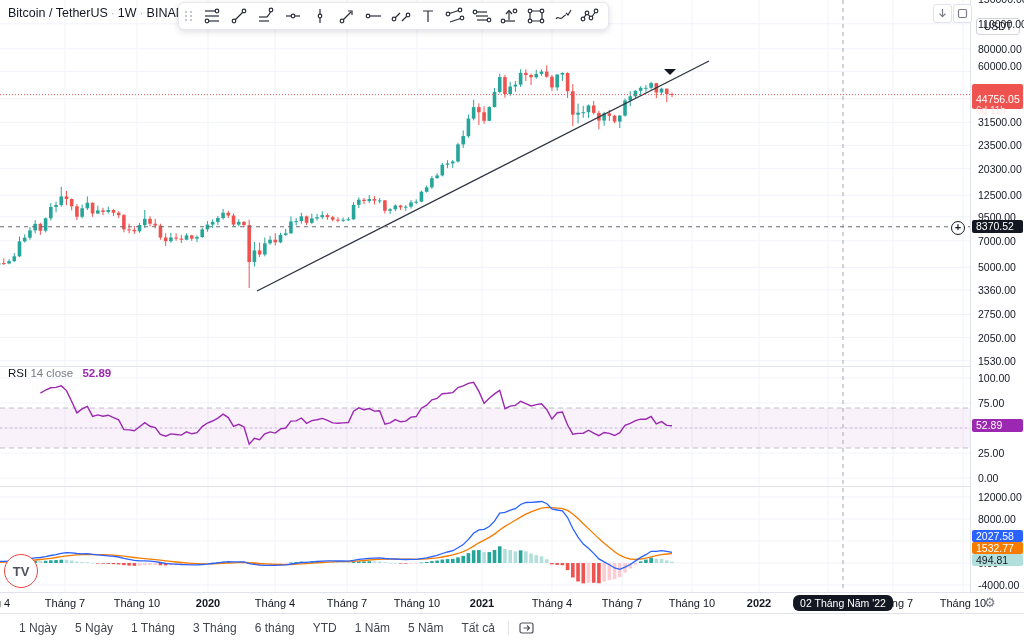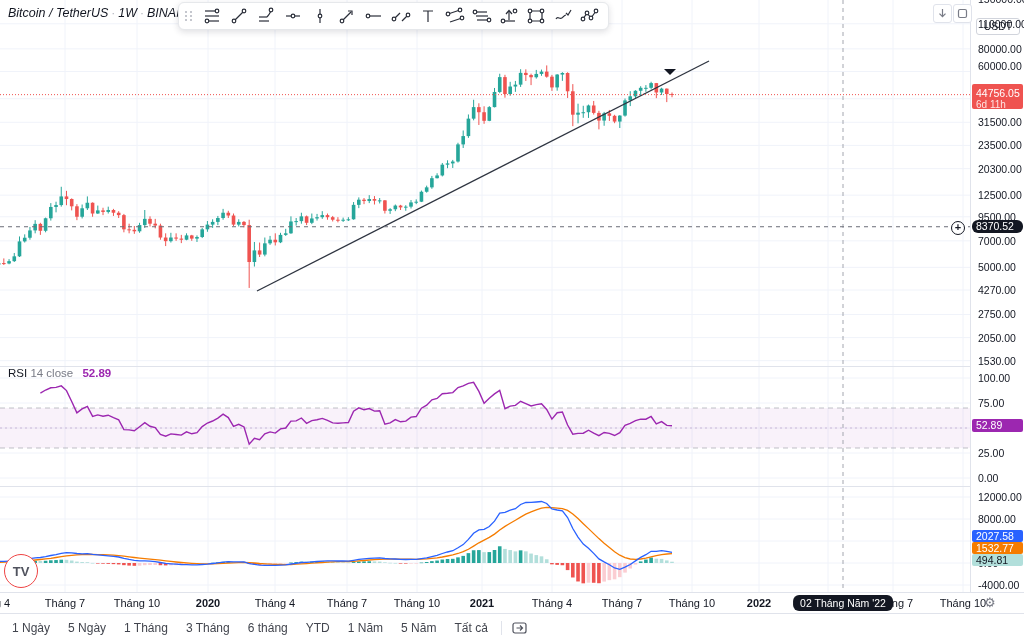--- a/index.html
+++ b/index.html
@@ -5,21 +5,21 @@
   html,body{margin:0;padding:0;background:#fff;}
   #root{position:relative;width:1024px;height:640px;overflow:hidden;background:#fff;
         font-family:"Liberation Sans",sans-serif;color:#131722;-webkit-font-smoothing:antialiased;}
   .abs{position:absolute;}
   
   #canvas-wrap{left:0;top:0;width:970px;height:592px;}
   
   .pane-divider{left:0;width:1024px;height:1px;background:#e0e3eb;}
   
   .legend{font-size:12px;white-space:nowrap;z-index:5;}
-  .legend .sym{color:#131722;font-size:12.5px;font-style:italic;}
+  .legend .sym{color:#131722;font-size:12.5px;}
   .legend .dim{color:#787b86;}
   .legend .sep{color:#b2b5be;padding:0 3px;}
   .val-purple{color:#9c27b0;font-weight:bold;}
   .val-teal{color:#b2dfdb;font-weight:bold;}
   .val-blue{color:#2962ff;font-weight:bold;}
   .val-orange{color:#f57c00;font-weight:bold;}
   
   #float-toolbar{left:178px;top:2px;height:26px;background:#fff;border:1px solid #e6e8eb;
     border-radius:6px;box-shadow:0 2px 6px rgba(40,40,60,.15);display:flex;align-items:center;
     padding:0 5px;z-index:10;}
@@ -32,21 +32,21 @@
   
   .mini-btn{width:17px;height:17px;border:1px solid #e0e3eb;border-radius:3px;background:#fff;
     display:flex;align-items:center;justify-content:center;z-index:9;color:#787b86;}
   
   #price-axis{left:970px;top:0;width:54px;height:592px;background:#fff;border-left:1px solid #e0e3eb;z-index:4;}
   .tick{position:absolute;left:7px;height:12px;line-height:12px;font-size:10.5px;color:#131722;white-space:nowrap;}
   #usdt-btn{position:absolute;left:5px;top:18px;width:42px;height:15px;border:1px solid #d1d4dc;border-radius:3px;
     font-size:10.5px;line-height:15px;text-align:center;color:#131722;background:#fff;}
   .axis-label{position:absolute;left:1px;width:51px;border-radius:2px;color:#fff;font-size:10.5px;
     line-height:12px;padding-left:4px;box-sizing:border-box;z-index:6;}
-  #last-price-label{background:#ef5350;height:25px;padding-top:3px;}
+  #last-price-label{background:#ef5350;height:25px;padding-top:9px;}
   #last-price-label .cd{font-size:10px;color:#ffe2e1;}
   #cross-price-label{background:#131722;height:13px;line-height:13px;}
   #rsi-value-label{background:#9c27b0;height:13px;line-height:13px;}
   #macd-l-blue{background:#2962ff;height:12px;}
   #macd-l-orange{background:#f57c00;height:12px;}
   #macd-l-teal{background:#b2dfdb;color:#131722;height:12px;}
   
   #plus-bubble{left:951px;top:221px;width:12px;height:12px;border:1.4px solid #131722;border-radius:50%;
     background:#fff;z-index:7;font-size:11px;line-height:11px;text-align:center;color:#131722;font-weight:bold;}
   
@@ -699,40 +699,40 @@
         <div class="tick" style="top: 42.8652px;">80000.00</div>
         <div class="tick" style="top: 60px; text-align: right;">60000.00</div>
         <div class="tick" style="top: 92.708px;">42500.00</div>
         <div class="tick" style="top: 116.31px;">31500.00</div>
         <div class="tick" style="top: 139.397px;">23500.00</div>
         <div class="tick" style="top: 162.627px;">20300.00</div>
         <div class="tick" style="top: 189.141px;">12500.00</div>
         <div class="tick" style="top: 210.767px;">9500.00</div>
         <div class="tick" style="top: 234.831px;">7000.00</div>
         <div class="tick" style="top: 261.345px;">5000.00</div>
-        <div class="tick" style="top: 284.015px;">4270.00</div>
+        <div class="tick" style="top: 284.015px;">3360.00</div>
         <div class="tick" style="top: 308.455px;">2750.00</div>
         <div class="tick" style="top: 331.603px;">2050.00</div>
         <div class="tick" style="top: 354.658px;">1530.00</div>
         <div class="tick" style="top: 372px;">100.00</div>
         <div class="tick" style="top: 397px;">75.00</div>
         <div class="tick" style="top: 422px;">50.00</div>
         <div class="tick" style="top: 447px;">25.00</div>
         <div class="tick" style="top: 472px;">0.00</div>
         <div class="tick" style="top: 491px;">12000.00</div>
         <div class="tick" style="top: 513px;">8000.00</div>
         <div class="tick" style="top: 535px;">4000.00</div>
         <div class="tick" style="top: 557px;">0.00</div>
         <div class="tick" style="top: 579px;">-4000.00</div>
       </div>
     <div class="axis-label" id="last-price-label" style="top: 83.6322px;">
       <div>44756.05</div>
       <div class="cd">6d 11h</div>
     </div>
-    <div class="axis-label" id="cross-price-label" style="top: 220.241px; border-radius: 6px;">8370.52</div>
+    <div class="axis-label" id="cross-price-label" style="top: 220.241px;">8370.52</div>
     <div class="axis-label" id="rsi-value-label" style="top: 418.61px;">52.89</div>
     <div class="axis-label" id="macd-l-blue" style="top: 530.279px;">2027.58</div>
     <div class="axis-label" id="macd-l-orange" style="top: 542.279px;">1532.77</div>
     <div class="axis-label" id="macd-l-teal" style="top: 554.279px;">494.81</div>
   </div>
 
   <div id="plus-bubble" class="abs">+</div>
 
   <div id="time-axis" class="abs">
     <div id="time-ticks">
@@ -750,21 +750,21 @@
         <div class="t-tick bold" style="left: 759px;">2022</div>
         <div class="t-tick" style="left: 828px;">Tháng 4</div>
         <div class="t-tick" style="left: 893px;">Tháng 7</div>
         <div class="t-tick" style="left: 963px;">Tháng 10</div>
       </div>
     <div id="time-tooltip" style="left: 843px; border-radius: 6px;">02 Tháng Năm '22</div>
     <div id="axis-gear">⚙</div>
   </div>
 
   <div id="bottom-bar" class="abs">
-    <div id="range-items" style="display:flex;align-items:flex-end;padding-left:3px">
+    <div id="range-items" style="display:flex;align-items:flex-end;padding-left:10px">
         <div class="range-item">1 Ngày</div>
         <div class="range-item">5 Ngày</div>
         <div class="range-item">1 Tháng</div>
         <div class="range-item">3 Tháng</div>
         <div class="range-item">6 tháng</div>
         <div class="range-item">YTD</div>
         <div class="range-item">1 Năm</div>
         <div class="range-item">5 Năm</div>
         <div class="range-item">Tất cả</div>
       </div>

